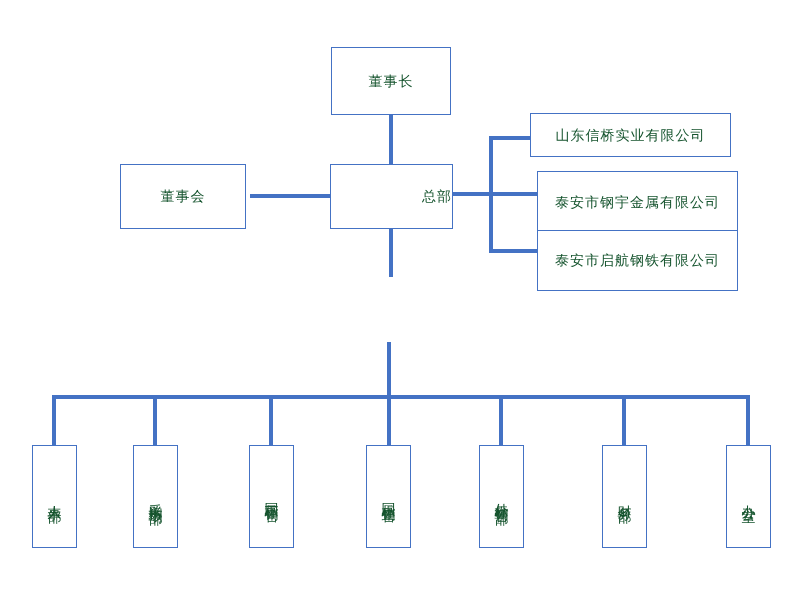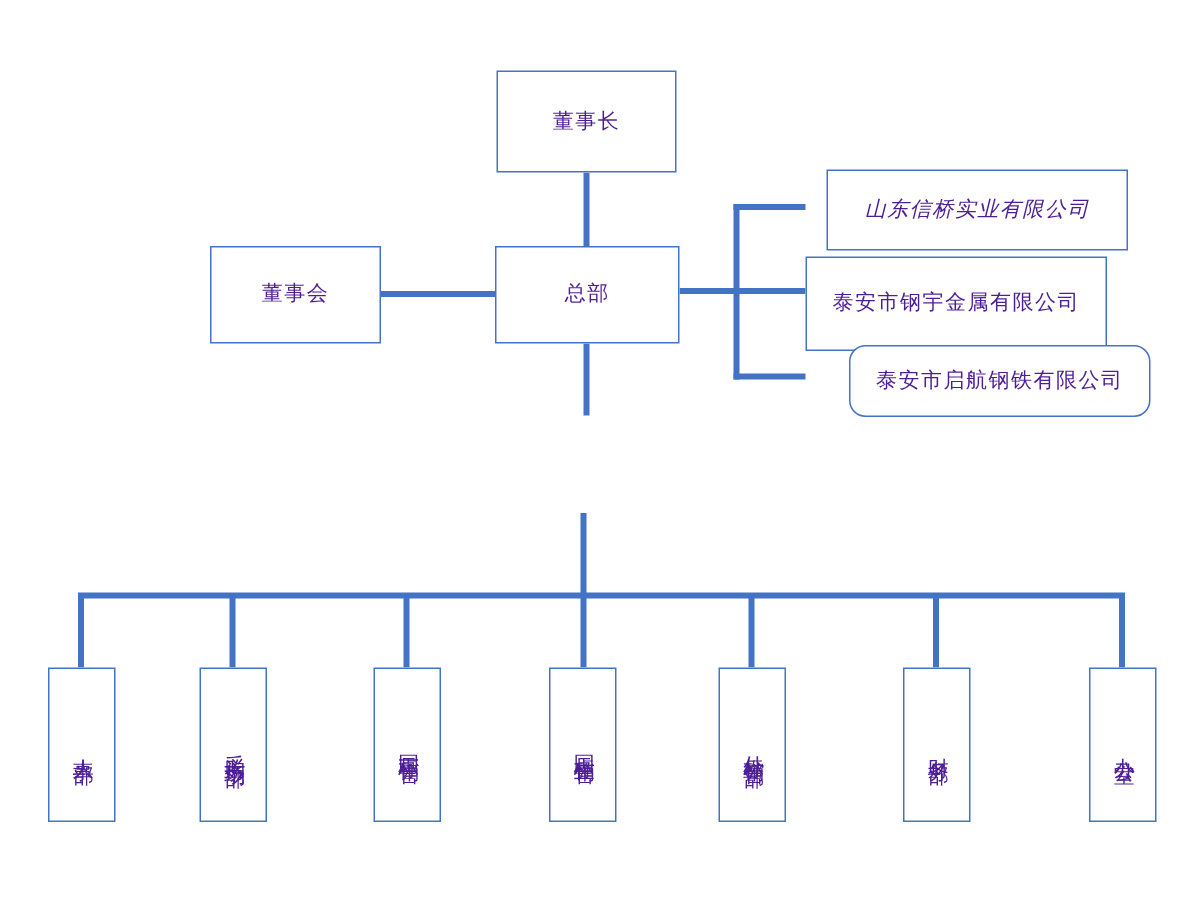--- a/index.html
+++ b/index.html
@@ -16,46 +16,46 @@
     overflow: hidden;
   }
   .node {
     position: absolute;
     box-sizing: border-box;
     border: 1.5px solid #4472c4;
     background: #ffffff;
     display: flex;
     align-items: center;
     justify-content: center;
-    color: #4c1d95;
+    color: #14532d;
     font-size: 14px;
     letter-spacing: 1px;
     text-align: center;
     line-height: 1.35;
   }
   .node.vert {
     writing-mode: vertical-rl;
     text-orientation: upright;
     letter-spacing: 2px;
   }
   .conn {
     position: absolute;
     background: #4472c4;
   }
 
   
   .n-chairman { left: 331px; top: 47px;  width: 120px; height: 68px; }
-  .n-board    { left: 140px; top: 164px; width: 114px; height: 65px; }
-  .n-hq       { left: 330px; top: 164px; width: 123px; height: 65px; }
+  .n-board    { left: 120px; top: 164px; width: 126px; height: 65px; }
+  .n-hq       { left: 330px; top: 164px; width: 123px; height: 65px; justify-content: flex-end; }
   .n-gm       { left: 330px; top: 277px; width: 121px; height: 65px; }
 
   
-  .n-sub1 { left: 551px; top: 113px; width: 201px; height: 54px; font-style: italic; }
+  .n-sub1 { left: 530px; top: 113px; width: 201px; height: 44px; }
   .n-sub2 { left: 537px; top: 171px; width: 201px; height: 63px; }
-  .n-sub3 { left: 566px; top: 230px; width: 201px; height: 48px; border-radius: 11px; }
+  .n-sub3 { left: 537px; top: 230px; width: 201px; height: 61px; }
 
   
   .n-dept { top: 445px; width: 45px; height: 103px; }
   .n-d1 { left: 32px; }
   .n-d2 { left: 133px; }
   .n-d3 { left: 249px; }
   .n-d4 { left: 366px; }
   .n-d5 { left: 479px; }
   .n-d6 { left: 602px; }
   .n-d7 { left: 726px; }

